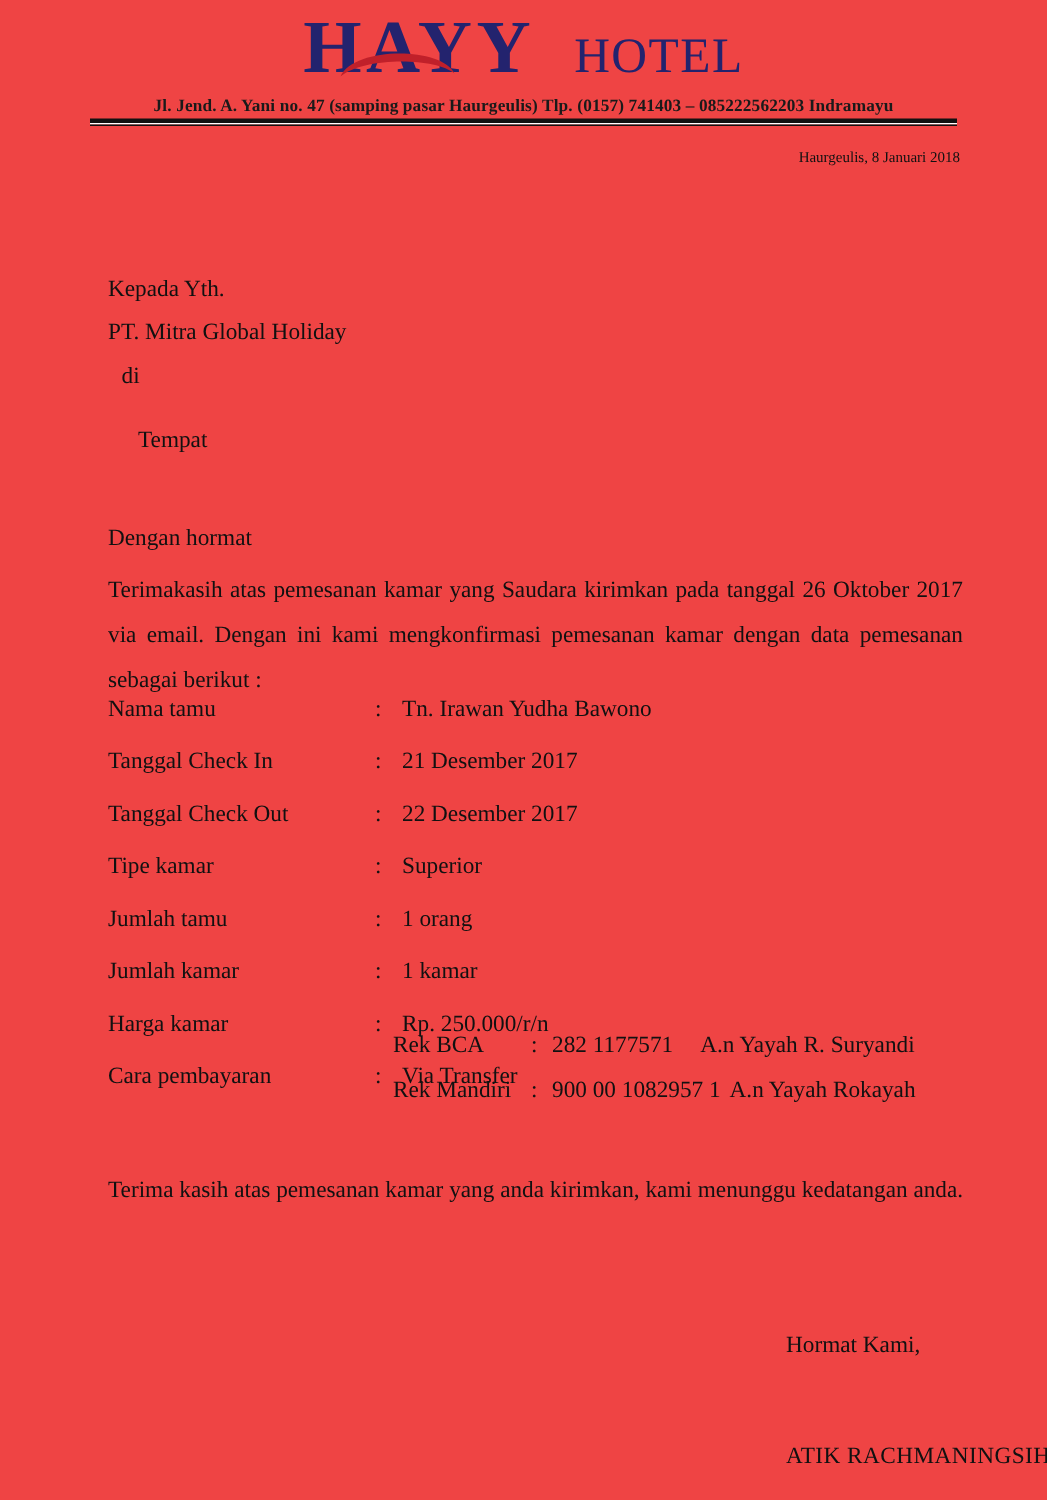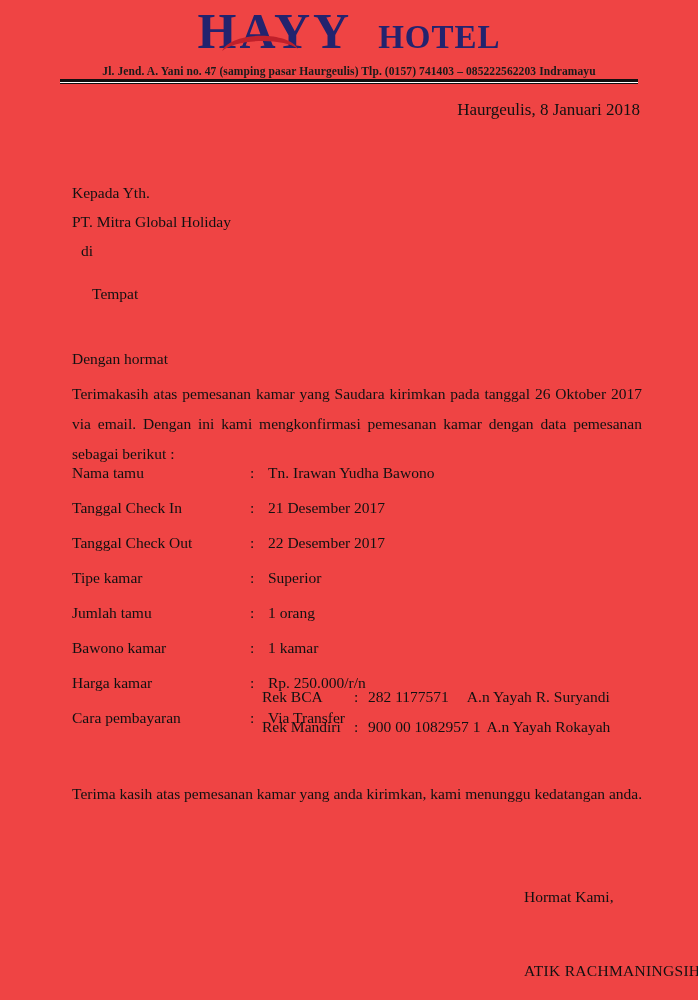--- a/index.html
+++ b/index.html
@@ -53,21 +53,21 @@
     left: 24px;
     top: 21px;
     width: 78px;
     height: 26px;
     z-index: 2;
     pointer-events: none;
   }
   .logo-hotel {
     font-family: "Liberation Serif", "DejaVu Serif", serif;
     font-size: 33px;
-    font-weight: bold;
+    font-weight: normal;
     color: #23236e;
     letter-spacing: 1px;
     margin-left: 26px;
     line-height: 1;
   }
   .address-line {
     text-align: center;
     font-size: 11.5px;
     font-weight: bold;
     color: #1a1a1a;
@@ -97,21 +97,21 @@
     left: 72px;
     top: 0;
     width: 568px;
   }
   .date-line {
     position: absolute;
     left: 0;
     top: 100px;
     width: 568px;
     text-align: right;
-    font-size: 17px;
+    font-size: 10px;
   }
   .recipient {
     position: absolute;
     left: 0;
     top: 178px;
     width: 420px;
     font-size: 15.5px;
     line-height: 29px;
   }
   .recipient .ind1 { padding-left: 9px; }
@@ -260,21 +260,21 @@
         <span class="det-value">Superior</span>
       </div>
 
       <div class="det-row">
         <span class="det-label">Jumlah tamu</span>
         <span class="det-colon">:</span>
         <span class="det-value">1 orang</span>
       </div>
 
       <div class="det-row">
-        <span class="det-label">Bawono kamar</span>
+        <span class="det-label">Jumlah kamar</span>
         <span class="det-colon">:</span>
         <span class="det-value">1 kamar</span>
       </div>
 
       <div class="det-row">
         <span class="det-label">Harga kamar</span>
         <span class="det-colon">:</span>
         <span class="det-value">Rp. 250.000/r/n</span>
       </div>
 

